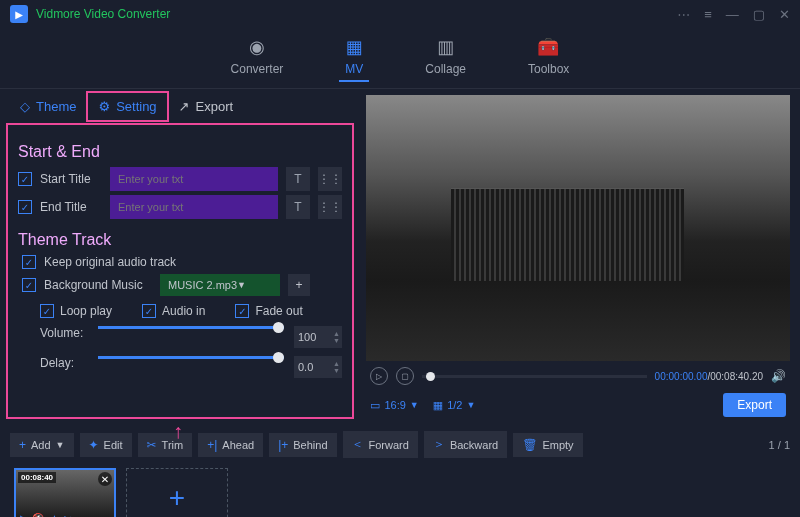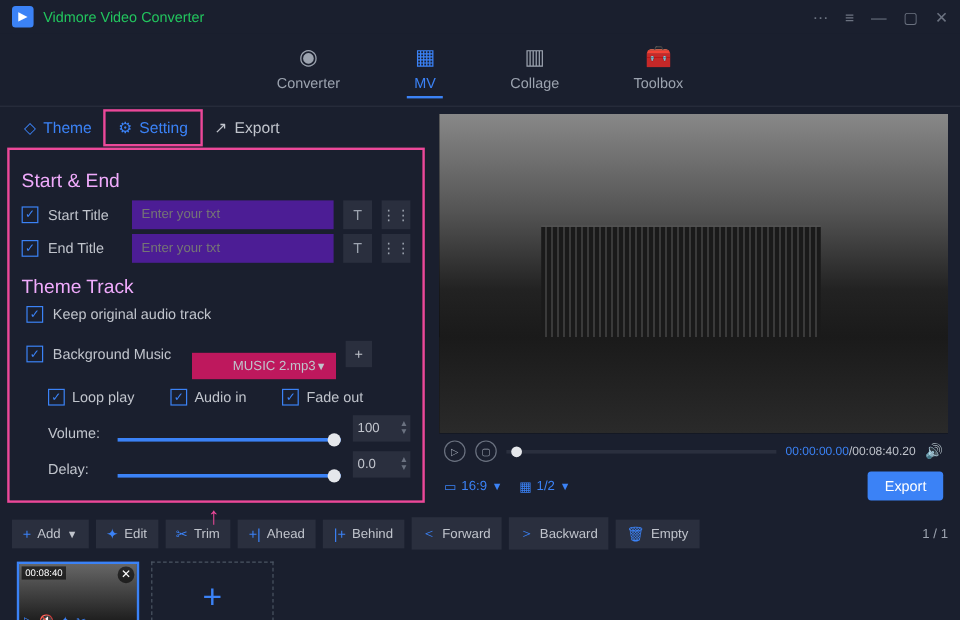--- a/index.html
+++ b/index.html
@@ -20,25 +20,25 @@
   .sub-tab.highlight { border: 2px solid #ec4899; }
   .sub-tab.plain { color: #c0c4cc; }
   .settings-box { border: 2px solid #ec4899; margin: 0 6px; padding: 6px 10px 14px; flex: 1; position: relative; }
   .sec-title { color: #f0abfc; font-size: 16px; margin: 12px 0 6px; }
   .row { display: flex; align-items: center; gap: 8px; margin: 4px 0; }
   .chk { width: 14px; height: 14px; border: 1px solid #3b82f6; display: inline-flex; align-items: center; justify-content: center; color: #3b82f6; font-size: 10px; cursor: pointer; }
   .chk-label { font-size: 12px; width: 62px; }
   .txt-input { background: #4c1d95; border: none; height: 24px; padding: 0 8px; color: #9ca3af; font-size: 11px; flex: 1; }
   .icon-btn { width: 24px; height: 24px; background: #2a2f3e; display: flex; align-items: center; justify-content: center; color: #9ca3af; cursor: pointer; font-size: 12px; }
   .audio-row { display: flex; align-items: center; gap: 8px; margin: 5px 0 5px 4px; }
-  .select { background: #be185d; height: 22px; padding: 0 8px; display: flex; align-items: center; justify-content: flex-end; width: 120px; color: #c0c4cc; cursor: pointer; font-size: 11px; margin-top: 20px; }
+  .select { background: #14532d; height: 22px; padding: 0 8px; display: flex; align-items: center; justify-content: flex-start; width: 120px; color: #c0c4cc; cursor: pointer; font-size: 11px; }
   .plus-btn { width: 22px; height: 22px; background: #2a2f3e; display: flex; align-items: center; justify-content: center; color: #c0c4cc; cursor: pointer; }
   .chk-group { display: flex; gap: 30px; margin: 8px 0 8px 22px; }
   .chk-item { display: flex; align-items: center; gap: 6px; }
-  .slider-row { display: flex; align-items: flex-end; gap: 10px; margin: 8px 0 0 22px; }
+  .slider-row { display: flex; align-items: flex-start; gap: 10px; margin: 8px 0 0 22px; }
   .slider-label { width: 48px; font-size: 12px; }
   .slider-track { flex: 1; height: 3px; background: #3b82f6; position: relative; cursor: pointer; }
   .slider-thumb { position: absolute; right: 0; top: -4px; width: 11px; height: 11px; background: #e5e7eb; border-radius: 50%; }
   .spin { width: 48px; height: 22px; background: #2a2f3e; display: flex; align-items: center; padding: 0 4px; color: #c0c4cc; font-size: 11px; position: relative; }
   .spin-arrows { position: absolute; right: 2px; display: flex; flex-direction: column; font-size: 7px; line-height: 7px; color: #6b7280; cursor: pointer; }
   .right-panel { flex: 1; display: flex; flex-direction: column; padding: 6px 10px 0 6px; }
   .preview { flex: 1; background: #000; position: relative; overflow: hidden; }
   .preview-img { width: 100%; height: 100%; background: linear-gradient(180deg, #888 0%, #555 30%, #222 55%, #0a0a0a 100%); position: relative; }
   .building { position: absolute; bottom: 30%; left: 20%; width: 55%; height: 35%; background: repeating-linear-gradient(90deg, #1a1a1a 0, #1a1a1a 3px, #3a3a3a 3px, #3a3a3a 5px); border-top: 1px solid #555; }
   .water { position: absolute; bottom: 0; left: 0; right: 0; height: 30%; background: linear-gradient(180deg, #1a1a1a, #2a2a2a); }
@@ -52,21 +52,21 @@
   .aspect-item { display: flex; align-items: center; gap: 4px; color: #3b82f6; font-size: 11px; cursor: pointer; }
   .export-btn { background: #3b82f6; color: #fff; padding: 5px 14px; border-radius: 3px; margin-left: auto; cursor: pointer; font-size: 12px; }
   .arrow-annot { position: absolute; left: 48%; bottom: -26px; color: #ec4899; font-size: 20px; }
   .toolbar { display: flex; align-items: center; gap: 6px; padding: 6px 10px; margin-top: 6px; }
   .tool-btn { display: flex; align-items: center; gap: 5px; background: #2a2f3e; padding: 5px 9px; color: #c0c4cc; cursor: pointer; font-size: 11px; }
   .tool-btn .ic { color: #3b82f6; font-size: 12px; }
   .page-info { margin-left: auto; color: #9ca3af; font-size: 11px; }
   .clips { display: flex; gap: 10px; padding: 4px 14px; }
   .clip { width: 102px; height: 60px; border: 2px solid #3b82f6; background: linear-gradient(180deg, #666, #111); position: relative; }
   .clip-x { position: absolute; top: 2px; right: 2px; width: 14px; height: 14px; border-radius: 50%; background: rgba(0,0,0,.6); color: #fff; display: flex; align-items: center; justify-content: center; font-size: 10px; cursor: pointer; }
-  .clip-dur { position: absolute; top: 2px; left: 2px; background: rgba(0,0,0,.6); color: #fff; font-size: 8px; padding: 1px 3px; }
+  .clip-dur { position: absolute; top: 2px; left: 2px; background: rgba(0,0,0,.6); color: #fff; font-size: 8px; padding: 1px 3px; font-weight: bold; }
   .clip-icons { position: absolute; bottom: 2px; left: 4px; display: flex; gap: 5px; color: #3b82f6; font-size: 10px; }
   .clip-add { width: 102px; height: 60px; border: 1px dashed #4b5563; display: flex; align-items: center; justify-content: center; color: #3b82f6; font-size: 28px; cursor: pointer; }
   .drop { font-size: 9px; }
 </style>
 </head>
 <body>
 
 <div class="titlebar">
   <div class="app-logo">▶</div>
   <div class="app-title">Vidmore Video Converter</div>

